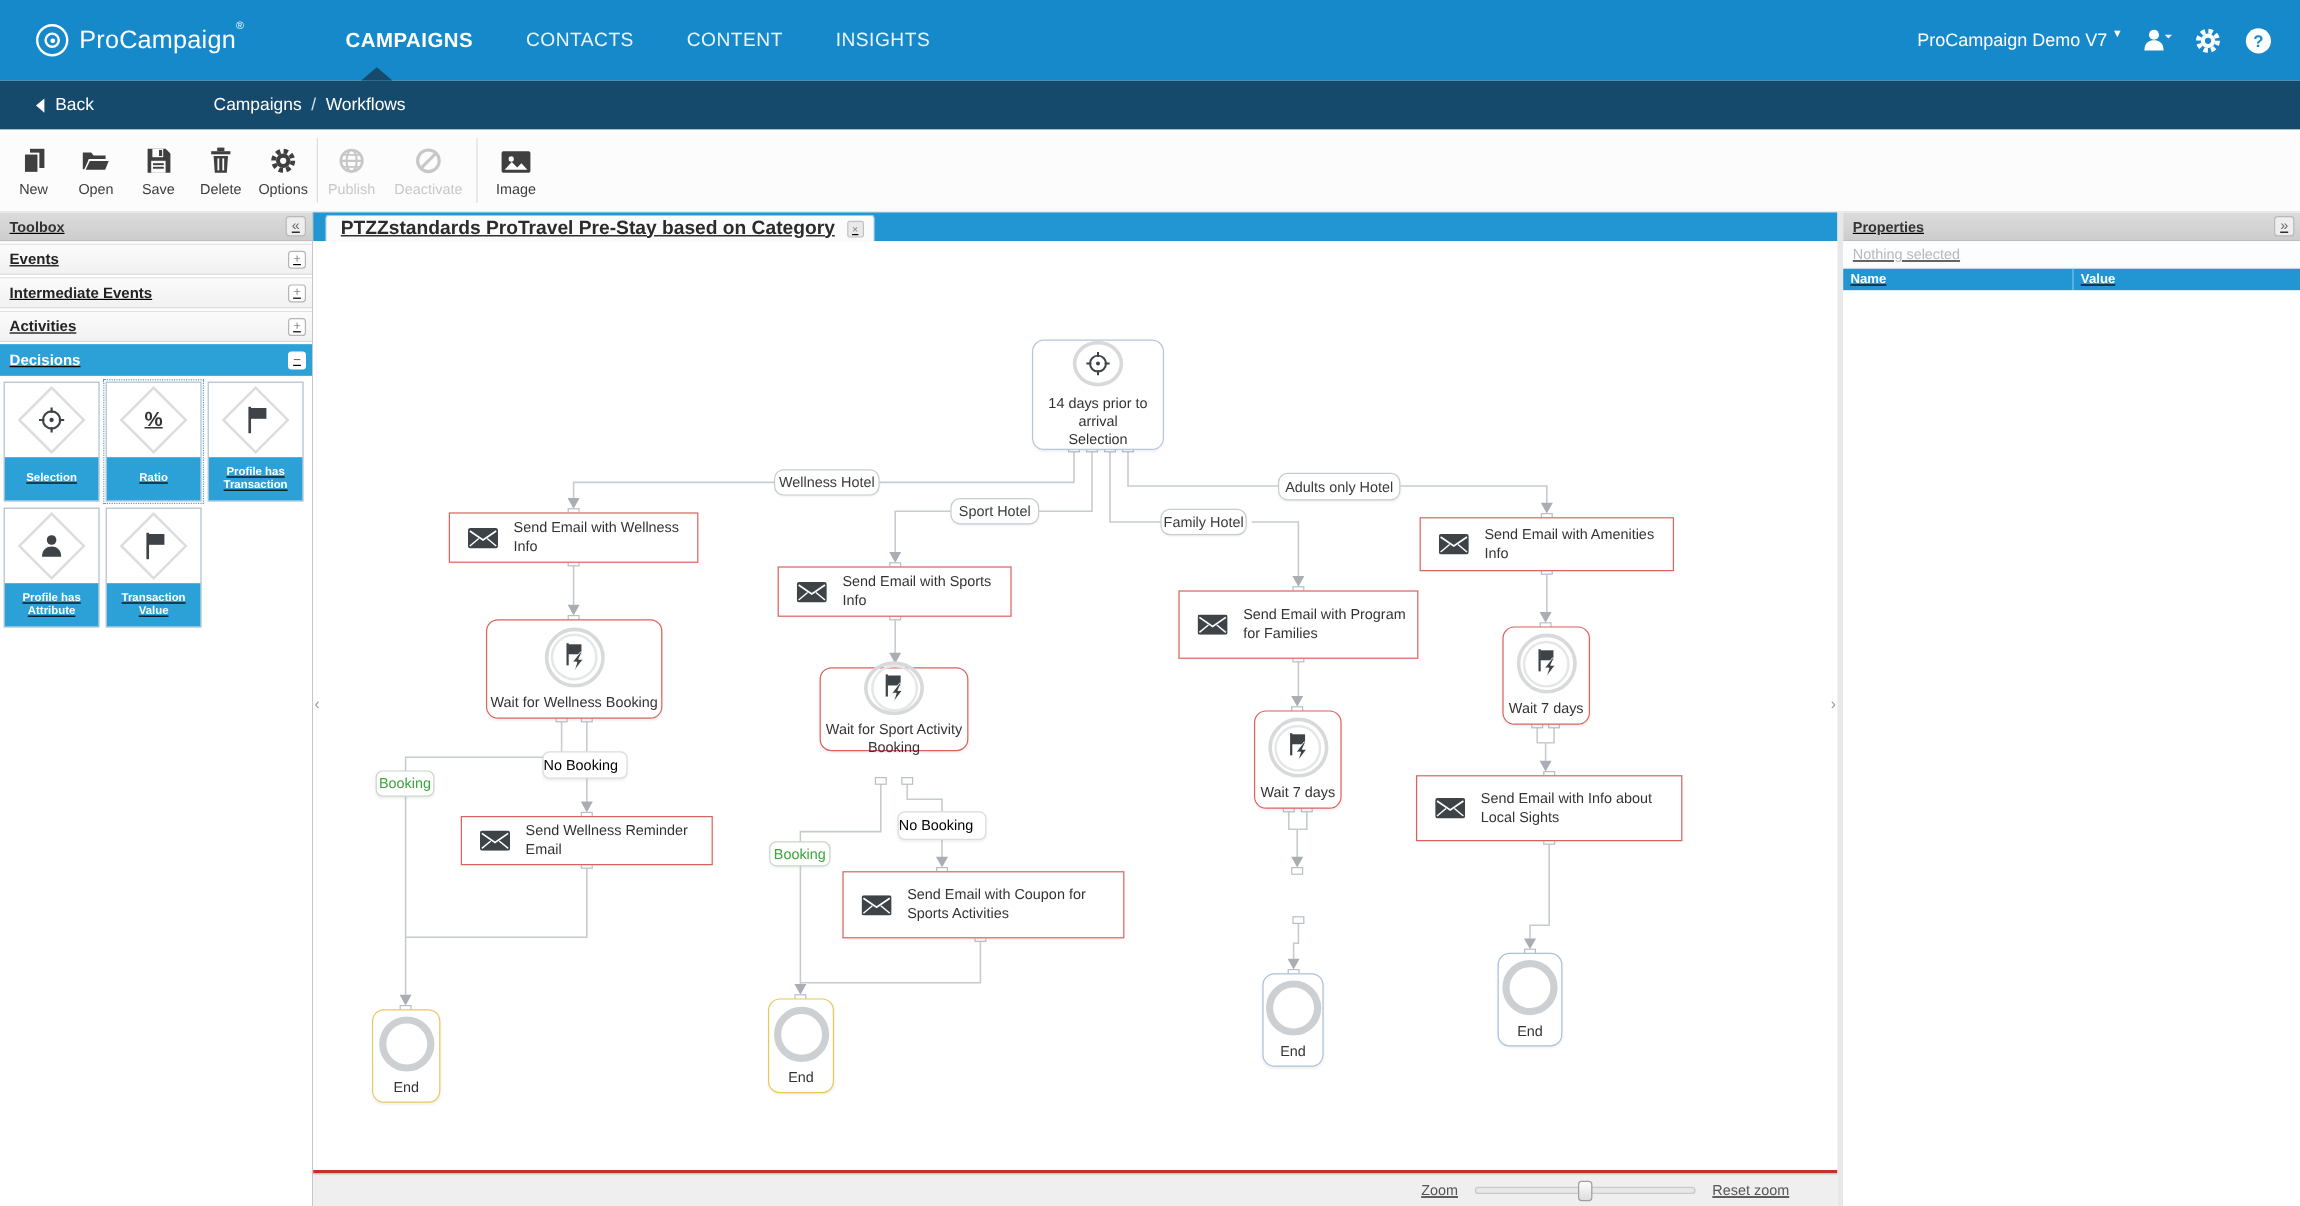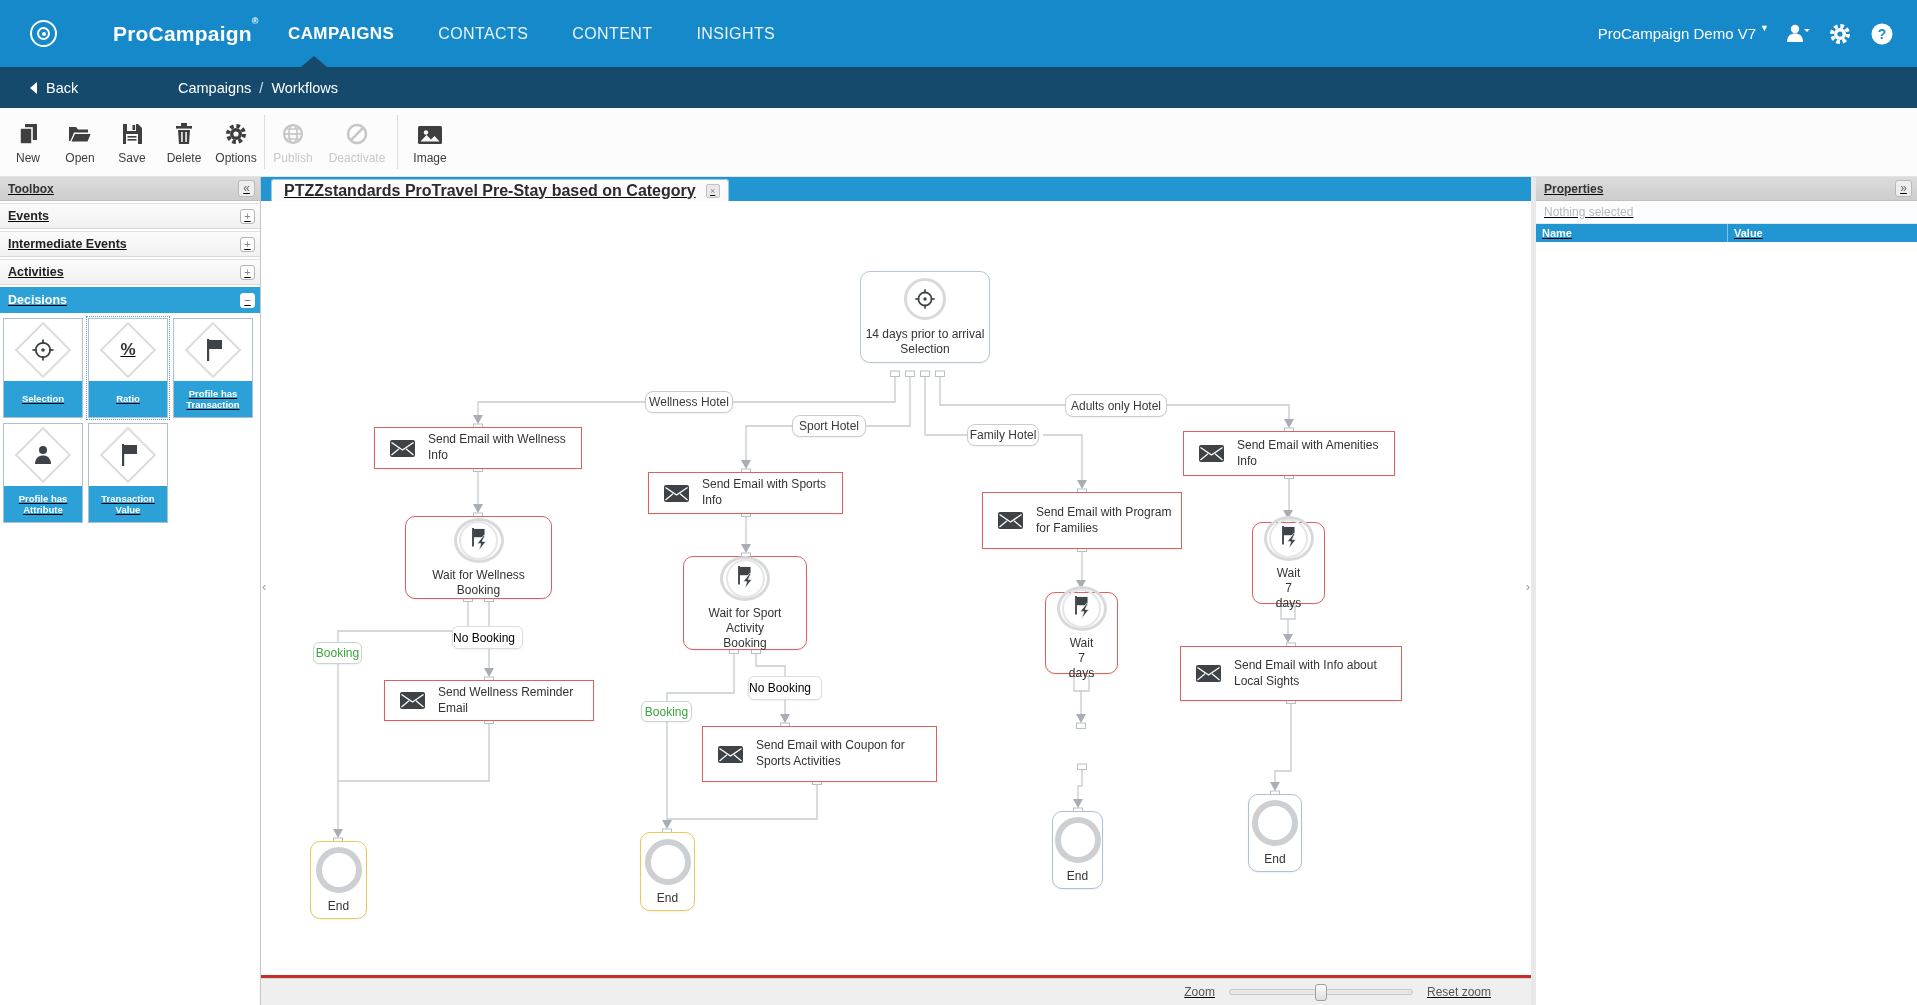--- a/index.html
+++ b/index.html
@@ -5,21 +5,21 @@
   * { margin:0; padding:0; box-sizing:border-box; }
   body { font-family:"Liberation Sans", sans-serif; background:#fff; }
   .app { position:relative; width:1917px; height:1005px; overflow:hidden; background:#fff; }
 
   
   .navbar { position:relative; height:67px; background:#1689cb; display:flex; align-items:center; color:#fff; }
   .logo { display:flex; align-items:center; gap:9px; margin-left:30px; width:230px; cursor:pointer; }
   .logo-icon { width:27px; height:27px; border:2.5px solid #fff; border-radius:50%; display:flex; align-items:center; justify-content:center; }
   .logo-icon > span { width:13px; height:13px; border:2.5px solid #fff; border-radius:50%; display:flex; align-items:center; justify-content:center; }
   .logo-icon > span > span { width:4px; height:4px; background:#fff; border-radius:50%; }
-  .logo-text { font-size:21px; font-weight:700; letter-spacing:.2px;margin-left:47px; }
+  .logo-text { font-size:21px; font-weight:400; letter-spacing:.2px; }
   .logo-reg { font-size:9px; vertical-align:top; position:relative; top:-6px; }
   .nav-items { display:flex; align-items:center; gap:44px; margin-left:28px; }
   .nav-item { font-size:16px; letter-spacing:.4px; cursor:pointer; color:#eaf4fb; }
   .nav-item.active { font-weight:bold; font-size:17px; color:#fff; }
   .nav-caret-notch { position:absolute; bottom:0; left:301px; width:0; height:0;
      border-left:13px solid transparent; border-right:13px solid transparent; border-bottom:11px solid #164a6c; }
   .nav-right { position:absolute; right:22px; top:0; height:67px; display:flex; align-items:center; gap:16px; }
   .account { font-size:15px; display:flex; align-items:flex-start; gap:4px; cursor:pointer; }
   .mini-caret { font-size:9px; position:relative; top:-2px; }
   .nav-ico { width:26px; height:26px; display:flex; align-items:center; justify-content:center; cursor:pointer; }
@@ -95,21 +95,21 @@
   
   .wf-node { position:absolute; background:#fff; border-radius:0; font-size:12px; color:#333;
      box-shadow:0 1px 2px rgba(0,0,0,.06); cursor:pointer; }
   .n-start { border:1px solid #b7c7d8; border-radius:10px; display:flex; flex-direction:column; align-items:center;
      justify-content:center; gap:7px; text-align:center; }
   .n-start .lbl { white-space:pre-line; line-height:1.25; }
   .ring-md { width:42px; height:42px; border:3px solid #d7d9db; border-radius:50%; display:flex; align-items:center; justify-content:center; }
   .n-email { border:1px solid #da625d; display:flex; align-items:center; gap:13px; padding:4px 8px 4px 15px; }
   .n-email .lbl { line-height:1.3; text-align:left; }
   .n-wait { border:1px solid #da625d; border-radius:10px; display:flex; flex-direction:column; align-items:center;
-     justify-content:center; gap:5px; text-align:center; padding:21px; }
+     justify-content:center; gap:5px; text-align:center; padding:1px; }
   .n-wait .lbl { line-height:1.25; }
   .ring-outer { width:50px; height:50px; border:3px solid #d7d9db; border-radius:50%; display:flex; align-items:center; justify-content:center; }
   .ring-inner { width:39px; height:39px; border:2px solid #e4e6e8; border-radius:50%; display:flex; align-items:center; justify-content:center; }
   .n-end { display:flex; flex-direction:column; align-items:center; justify-content:center; gap:6px; border-radius:10px; }
   .n-end .bigring { width:46px; height:46px; border:6.5px solid #cdd0d3; border-radius:50%; }
   .end-yellow { border:1.5px solid #e7c95e; }
   .end-blue { border:1px solid #a9c2d8; }
   .n-branch { border:1px solid #c6ccd2; display:flex; align-items:center; justify-content:center; color:#3a3a3a;
      border-radius:8px; white-space:nowrap; }
   .n-tag-green { border:1px solid #c9d6c9; color:#3aa53a; display:flex; align-items:center; justify-content:center; border-radius:6px; }
@@ -455,21 +455,21 @@
               <rect x="816.5" y="563" width="9" height="5.5"></rect>
             <rect x="1025.5" y="442" width="9" height="5.5"></rect>
               <rect x="1025.5" y="497" width="9" height="5.5"></rect>
             <rect x="72.5" y="637" width="9" height="5.5"></rect>
               <rect x="401.5" y="628" width="9" height="5.5"></rect>
             <rect x="812.5" y="607" width="9" height="5.5"></rect>
               <rect x="1009.5" y="590" width="9" height="5.5"></rect>
           </g>
         </svg>
 
-        <div class="wf-node n-start" style="left:599px;top:70px;width:130px;height:92px">
+        <div class="wf-node n-start" style="left:599px;top:82px;width:110px;height:92px">
           <span class="ring-md">
             <svg width="24" height="24" viewBox="0 0 26 26">
                 <circle cx="13" cy="13" r="7.2" fill="none" stroke="#3d4347" stroke-width="1.8"></circle>
                 <circle cx="13" cy="13" r="1.8" fill="#3d4347"></circle>
                 <line x1="13" y1="2.5" x2="13" y2="7" stroke="#3d4347" stroke-width="1.8"></line>
                 <line x1="13" y1="19" x2="13" y2="23.5" stroke="#3d4347" stroke-width="1.8"></line>
                 <line x1="2.5" y1="13" x2="7" y2="13" stroke="#3d4347" stroke-width="1.8"></line>
                 <line x1="19" y1="13" x2="23.5" y2="13" stroke="#3d4347" stroke-width="1.8"></line>
               </svg>
           </span>
@@ -536,21 +536,21 @@
               <span class="ring-inner">
             <svg width="24" height="26" viewBox="0 0 26 28">
                   <rect x="7" y="2" width="12" height="9" fill="#3d4347"></rect>
                   <rect x="5.5" y="1" width="2" height="20" fill="#3d4347"></rect>
                   <path d="M18 9 L11 18 H15 L12.5 26 L20.5 15.5 H16.5 L19.5 9 Z" fill="#3d4347" stroke="#fff" stroke-width="0.8"></path>
                 </svg>
           </span>
             </span>
           <span class="lbl">Wait for Wellness Booking</span>
         </div>
-        <div class="wf-node n-wait" style="left:422px;top:355px;width:124px;height:94px">
+        <div class="wf-node n-wait" style="left:422px;top:355px;width:124px;height:70px">
           <span class="ring-outer">
               <span class="ring-inner">
             <svg width="24" height="26" viewBox="0 0 26 28">
                   <rect x="7" y="2" width="12" height="9" fill="#3d4347"></rect>
                   <rect x="5.5" y="1" width="2" height="20" fill="#3d4347"></rect>
                   <path d="M18 9 L11 18 H15 L12.5 26 L20.5 15.5 H16.5 L19.5 9 Z" fill="#3d4347" stroke="#fff" stroke-width="0.8"></path>
                 </svg>
           </span>
             </span>
           <span class="lbl">Wait for Sport Activity Booking</span>

